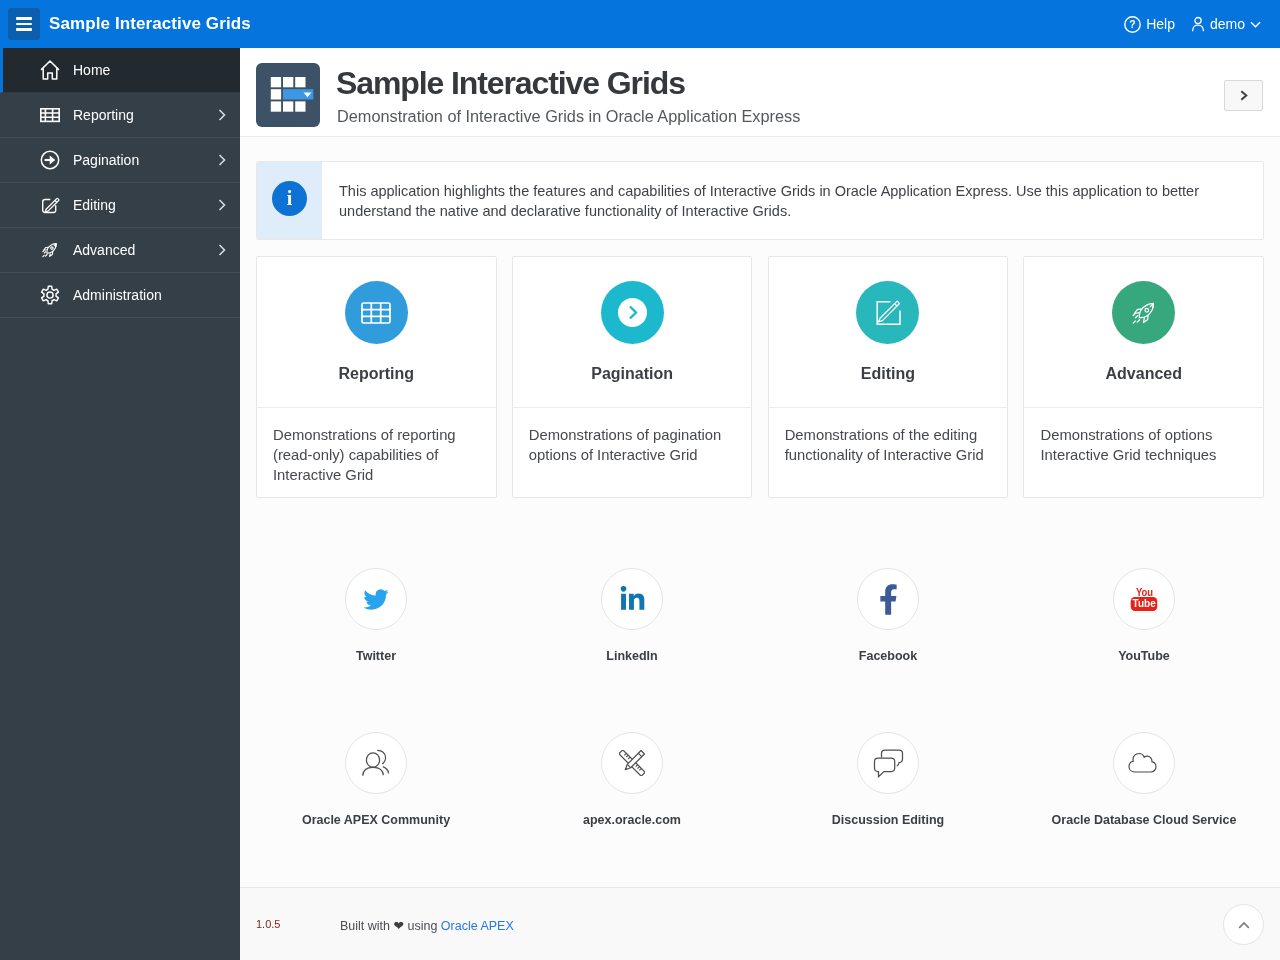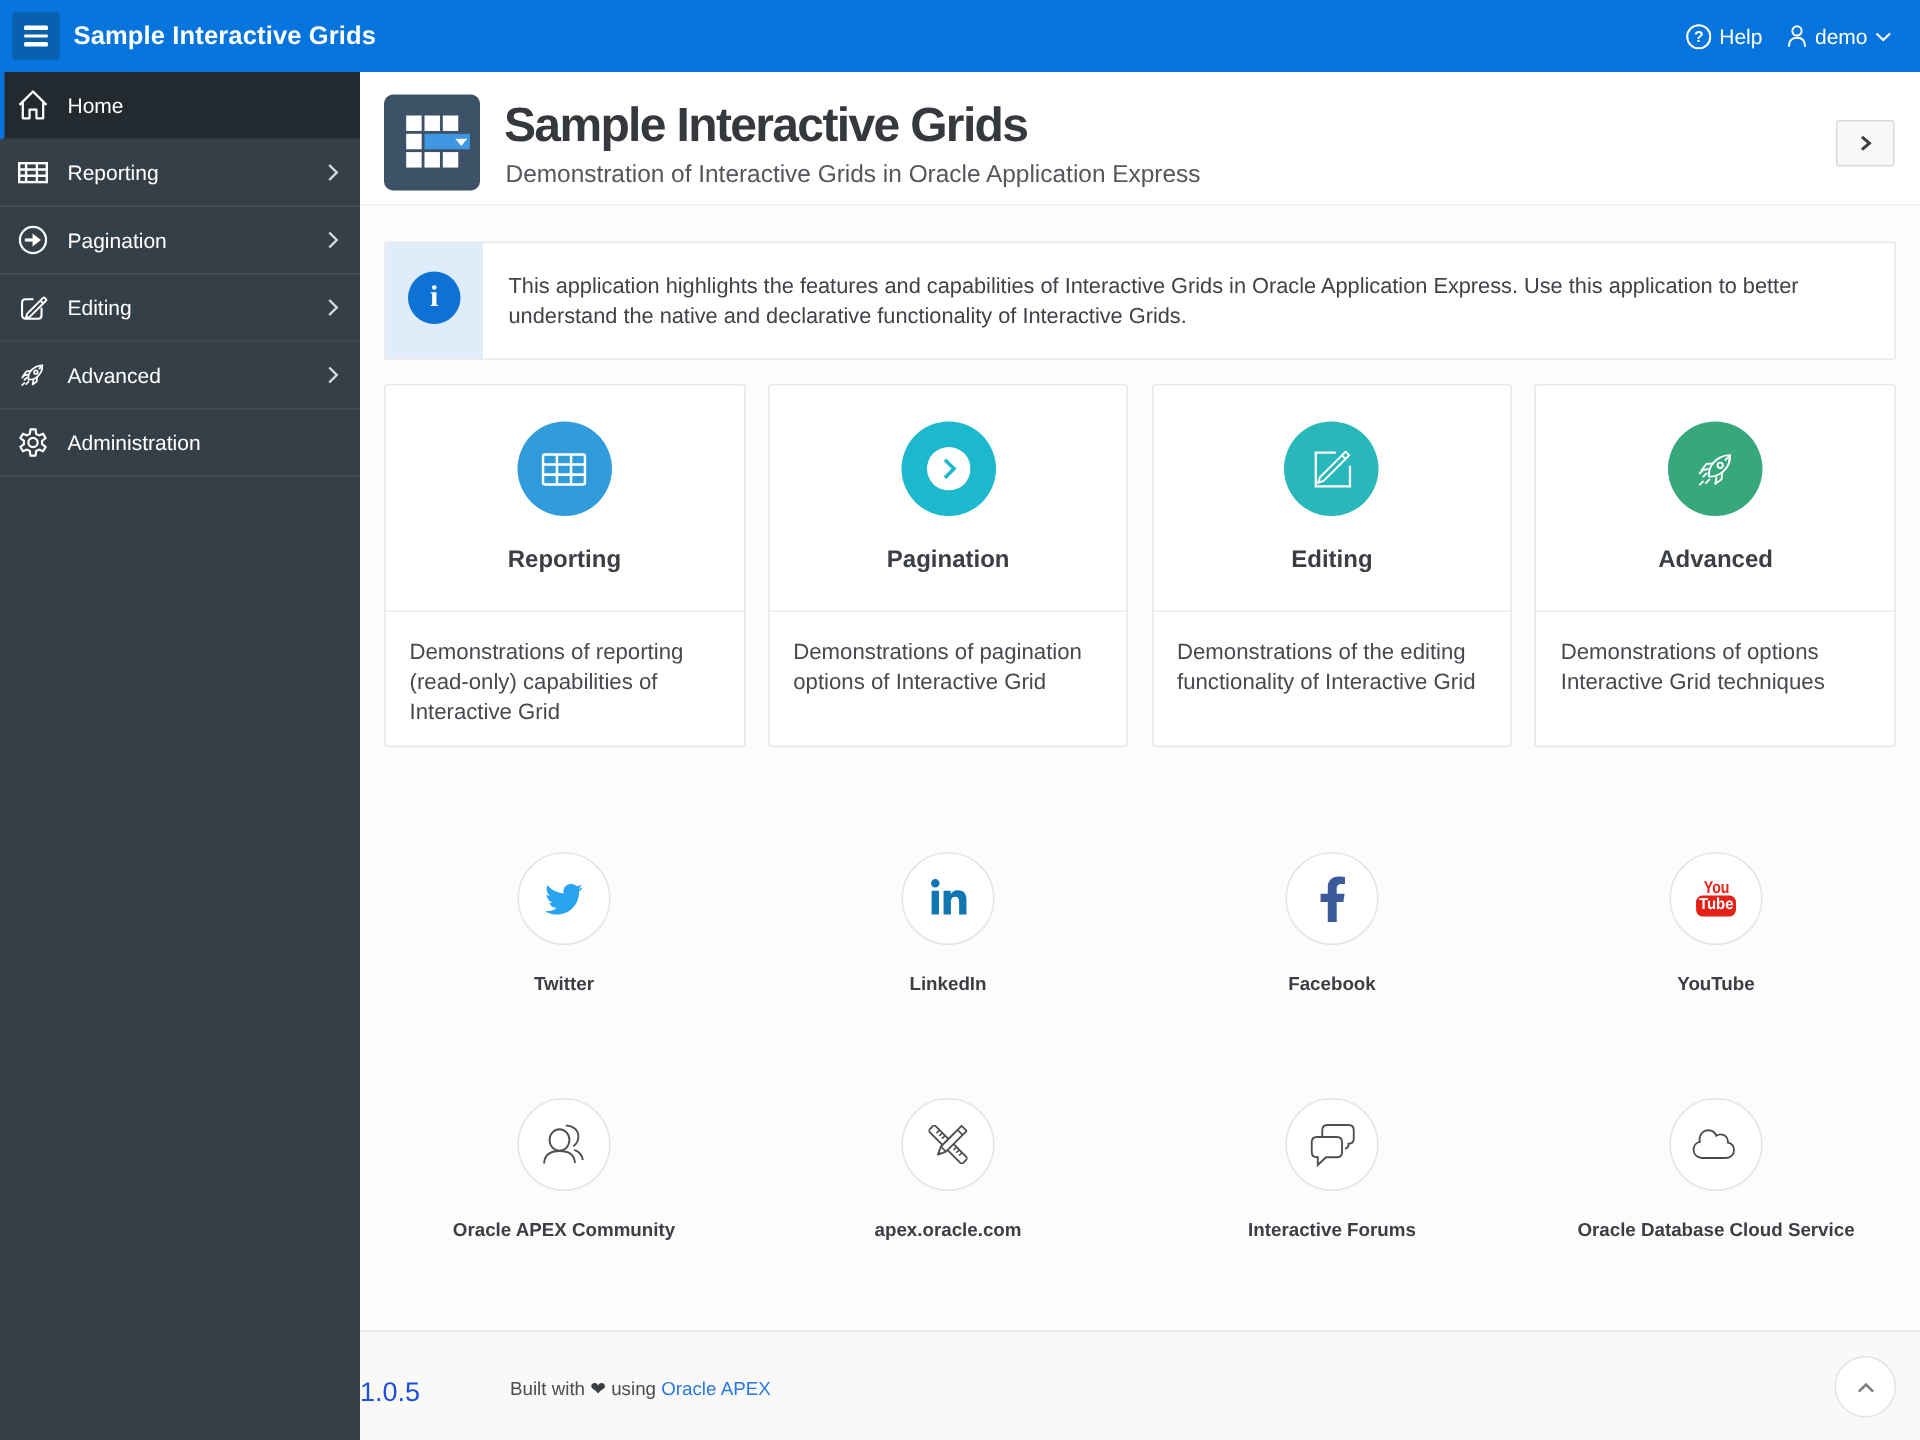--- a/index.html
+++ b/index.html
@@ -13,21 +13,21 @@
 .burger span:nth-child(1){ top:9px; }
 .burger span:nth-child(2){ top:14.7px; }
 .burger span:nth-child(3){ top:20.4px; }
 .logo { position:absolute; left:49px; top:0; line-height:48px; color:#fff; font-size:17px; font-weight:600; letter-spacing:0.1px; }
 .topright { position:absolute; right:19px; top:0; height:48px; display:flex; align-items:center; color:#fff; font-size:14px; }
 .topright .itm { display:flex; align-items:center; gap:5px; }
 .topright svg { display:block; }
 
 
 .sidebar { position:fixed; top:48px; left:0; width:240px; height:912px; background:#353f48; z-index:5; }
-.nav-item { position:relative; height:45px; display:flex; align-items:center; color:#fff; font-size:14px; border-bottom:1px solid rgba(255,255,255,0.08); }
+.nav-item { position:relative; height:45px; display:flex; align-items:center; color:#fff; font-size:14px; border-bottom:1px solid rgba(255,255,255,0.08);padding-left:28px; }
 .nav-item .nicon { width:20px; height:20px; margin-left:12px; flex:none; }
 .nav-item .nlabel { margin-left:13px; }
 .nav-item .chev { position:absolute; right:14px; top:50%; margin-top:-6px; }
 .nav-item.active { background:#22292f; border-left:3px solid #0574dc; }
 .nav-item.active .nicon { margin-left:9px; }
 
 
 .content { position:absolute; top:48px; left:240px; width:1040px; }
 .pagehead { background:#fff; border-bottom:1px solid #ebebeb; height:89px; position:relative; }
 .appicon { position:absolute; left:16px; top:15px; width:64px; height:64px; background:#3e5267; border-radius:6px; }
@@ -52,21 +52,21 @@
 .card .c-body { padding:17px 16px 0 16px; font-size:14.8px; line-height:20px; color:#46494d; }
 
 
 .links { display:flex; flex-wrap:wrap; margin:0 -8px; }
 .link { width:256px; height:164px; position:relative; text-align:center; }
 .link .l-circle { position:absolute; left:50%; top:38px; margin-left:-31px; width:62px; height:62px; border-radius:50%; background:#fff; border:1px solid #e4e4e4; display:flex; align-items:center; justify-content:center; }
 .link .l-label { position:absolute; width:100%; top:118.5px; font-size:12.5px; font-weight:700; color:#3b3f44; }
 
 
 .footer { position:absolute; top:887px; left:240px; width:1040px; height:73px; background:#f9f9f9; border-top:1px solid #e8e8e8; }
-.footer .fl { position:absolute; left:0; top:30px; font-size:18px; color:#1d4ed8; }
+.footer .fl { position:absolute; left:16px; top:30px; font-size:11px; color:#7f1d1d; }
 .footer .fm { position:absolute; left:65px; top:30px; font-size:12.5px; color:#4a4e52;margin-left:35px; }
 .footer .fm a { color:#2878dd; text-decoration:none; }
 .footer .fbtn { position:absolute; right:16px; top:16px; width:41px; height:41px; border-radius:50%; background:#fff; border:1px solid #e4e4e4; display:flex; align-items:center; justify-content:center; }
 </style>
 </head>
 <body>
 
 <div class="topbar">
   <div class="burger">
       <span></span>
@@ -321,21 +321,21 @@
       </div>
       <div class="link">
         <div class="l-circle">
           <svg width="32" height="30" viewBox="0 0 32 30">
               <g fill="none" stroke="#4f4f4f" stroke-width="1.25">
                 <path d="M9.5 9.5 V5.5 Q9.5 2 13 2 H27 Q30.5 2 30.5 5.5 V11 Q30.5 14.5 27 14.5 Q27.3 16.9 24.7 17.9"></path>
                 <path d="M6 23.5 Q2.5 23.5 2.5 20 V13.5 Q2.5 10 6 10 H19.2 Q22.7 10 22.7 13.5 V20 Q22.7 23.5 19.2 23.5 H12 L6.5 28.7 V23.5 Z"></path>
               </g>
             </svg>
         </div>
-        <div class="l-label">Interactive Forums</div>
+        <div class="l-label">Discussion Editing</div>
       </div>
       <div class="link">
         <div class="l-circle">
           <svg width="34" height="24" viewBox="0 0 34 24">
               <path d="M8 21 C4.5 21 2 18.6 2 15.5 C2 12.8 3.8 10.7 6.3 10.2 C6.1 9.6 6 9 6 8.3 C6 5.1 8.6 2.5 11.8 2.5 C14.3 2.5 16.4 4 17.2 6.2 C18 5.6 19 5.2 20.1 5.2 C22.8 5.2 25 7.4 25 10.1 C25 10.3 25 10.5 24.9 10.7 C27.3 11.2 29 13.2 29 15.8 C29 18.7 26.7 21 23.8 21 Z" fill="none" stroke="#4a4a4a" stroke-width="1.2"></path>
             </svg>
         </div>
         <div class="l-label">Oracle Database Cloud Service</div>
       </div>
     </div>

